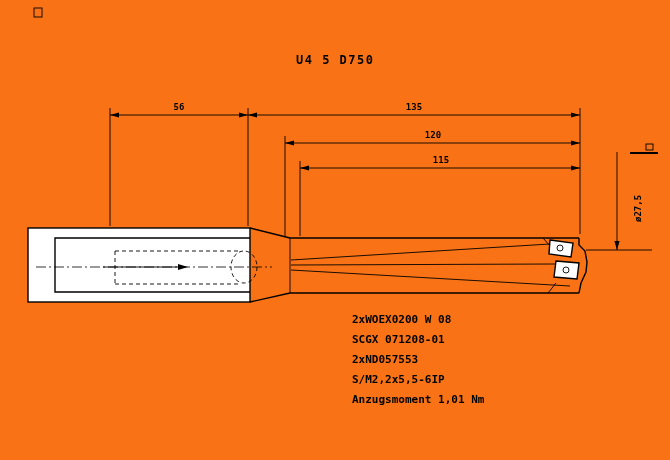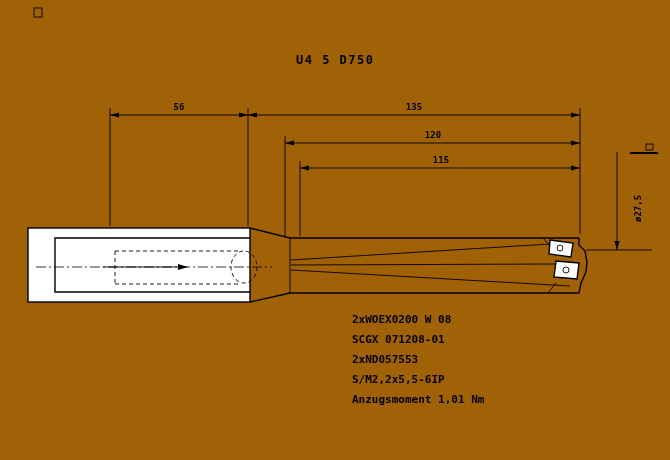--- a/index.html
+++ b/index.html
@@ -1,16 +1,16 @@
 <!DOCTYPE html>
 <html><head>
 <meta charset="utf-8">
 <style>
   html,body{margin:0;padding:0;background:#ffffff;}
-  .page{width:670px;height:460px;position:relative;background:#a16207;overflow:hidden;}
+  .page{width:670px;height:460px;position:relative;background:#f97316;overflow:hidden;}
   svg{display:block;}
   text{fill:#000;}
   .title-text{font:bold 12px "DejaVu Sans Mono", monospace;letter-spacing:1.5px;}
   .note-text{font:bold 11px "DejaVu Sans Mono", monospace;letter-spacing:0px;}
   .dim-text{font:bold 9px "DejaVu Sans Mono", monospace;}
   .thin{stroke:#000;stroke-width:0.9;fill:none;}
   .outline{stroke:#000;stroke-width:1.4;fill:none;}
   .outline-f{stroke:#000;stroke-width:1.4;fill:#ffffff;}
   .hidden-l{stroke:#000;stroke-width:0.9;fill:none;stroke-dasharray:4 3;}
   .centerl{stroke:#000;stroke-width:0.8;fill:none;stroke-dasharray:10 3 2 3;}

